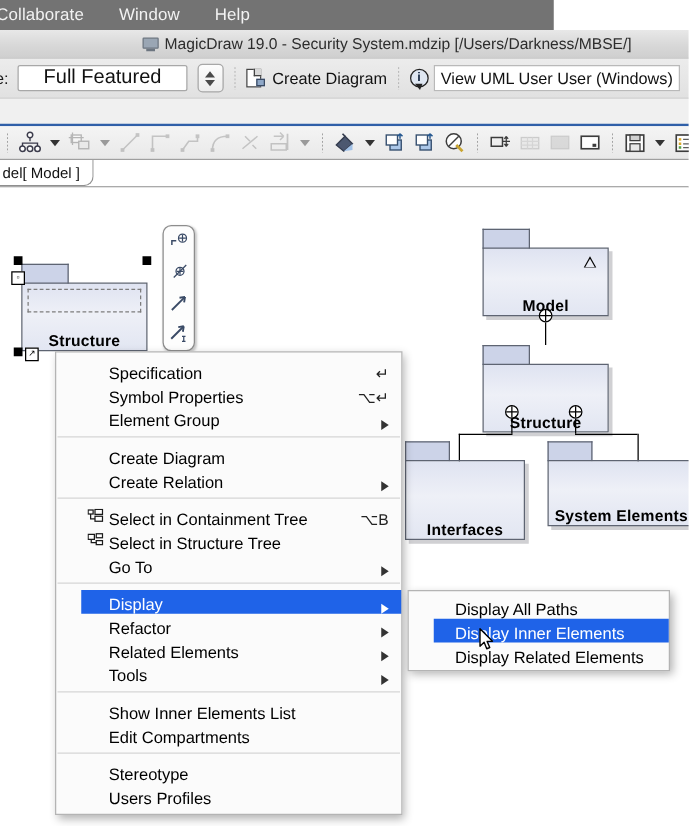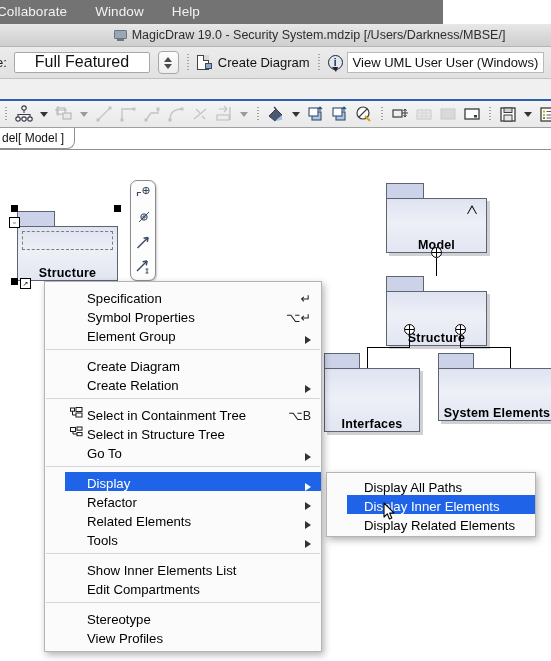--- a/index.html
+++ b/index.html
@@ -588,21 +588,21 @@
     <div class="mi-row">
       <span class="lbl">Edit Compartments</span>
     </div>
 
     <div class="mi-sep"></div>
 
     <div class="mi-row">
       <span class="lbl">Stereotype</span>
     </div>
     <div class="mi-row">
-      <span class="lbl">View Profiles</span>
+      <span class="lbl">Users Profiles</span>
     </div>
   </div>
 
   <div class="submenu" style="left:326px; top:472px; width:210px;">
     <div class="mi-row">
       <span class="lbl">Display All Paths</span>
     </div>
     <div class="mi-row sel">
       <span class="lbl">Display Inner Elements</span>
     </div>

